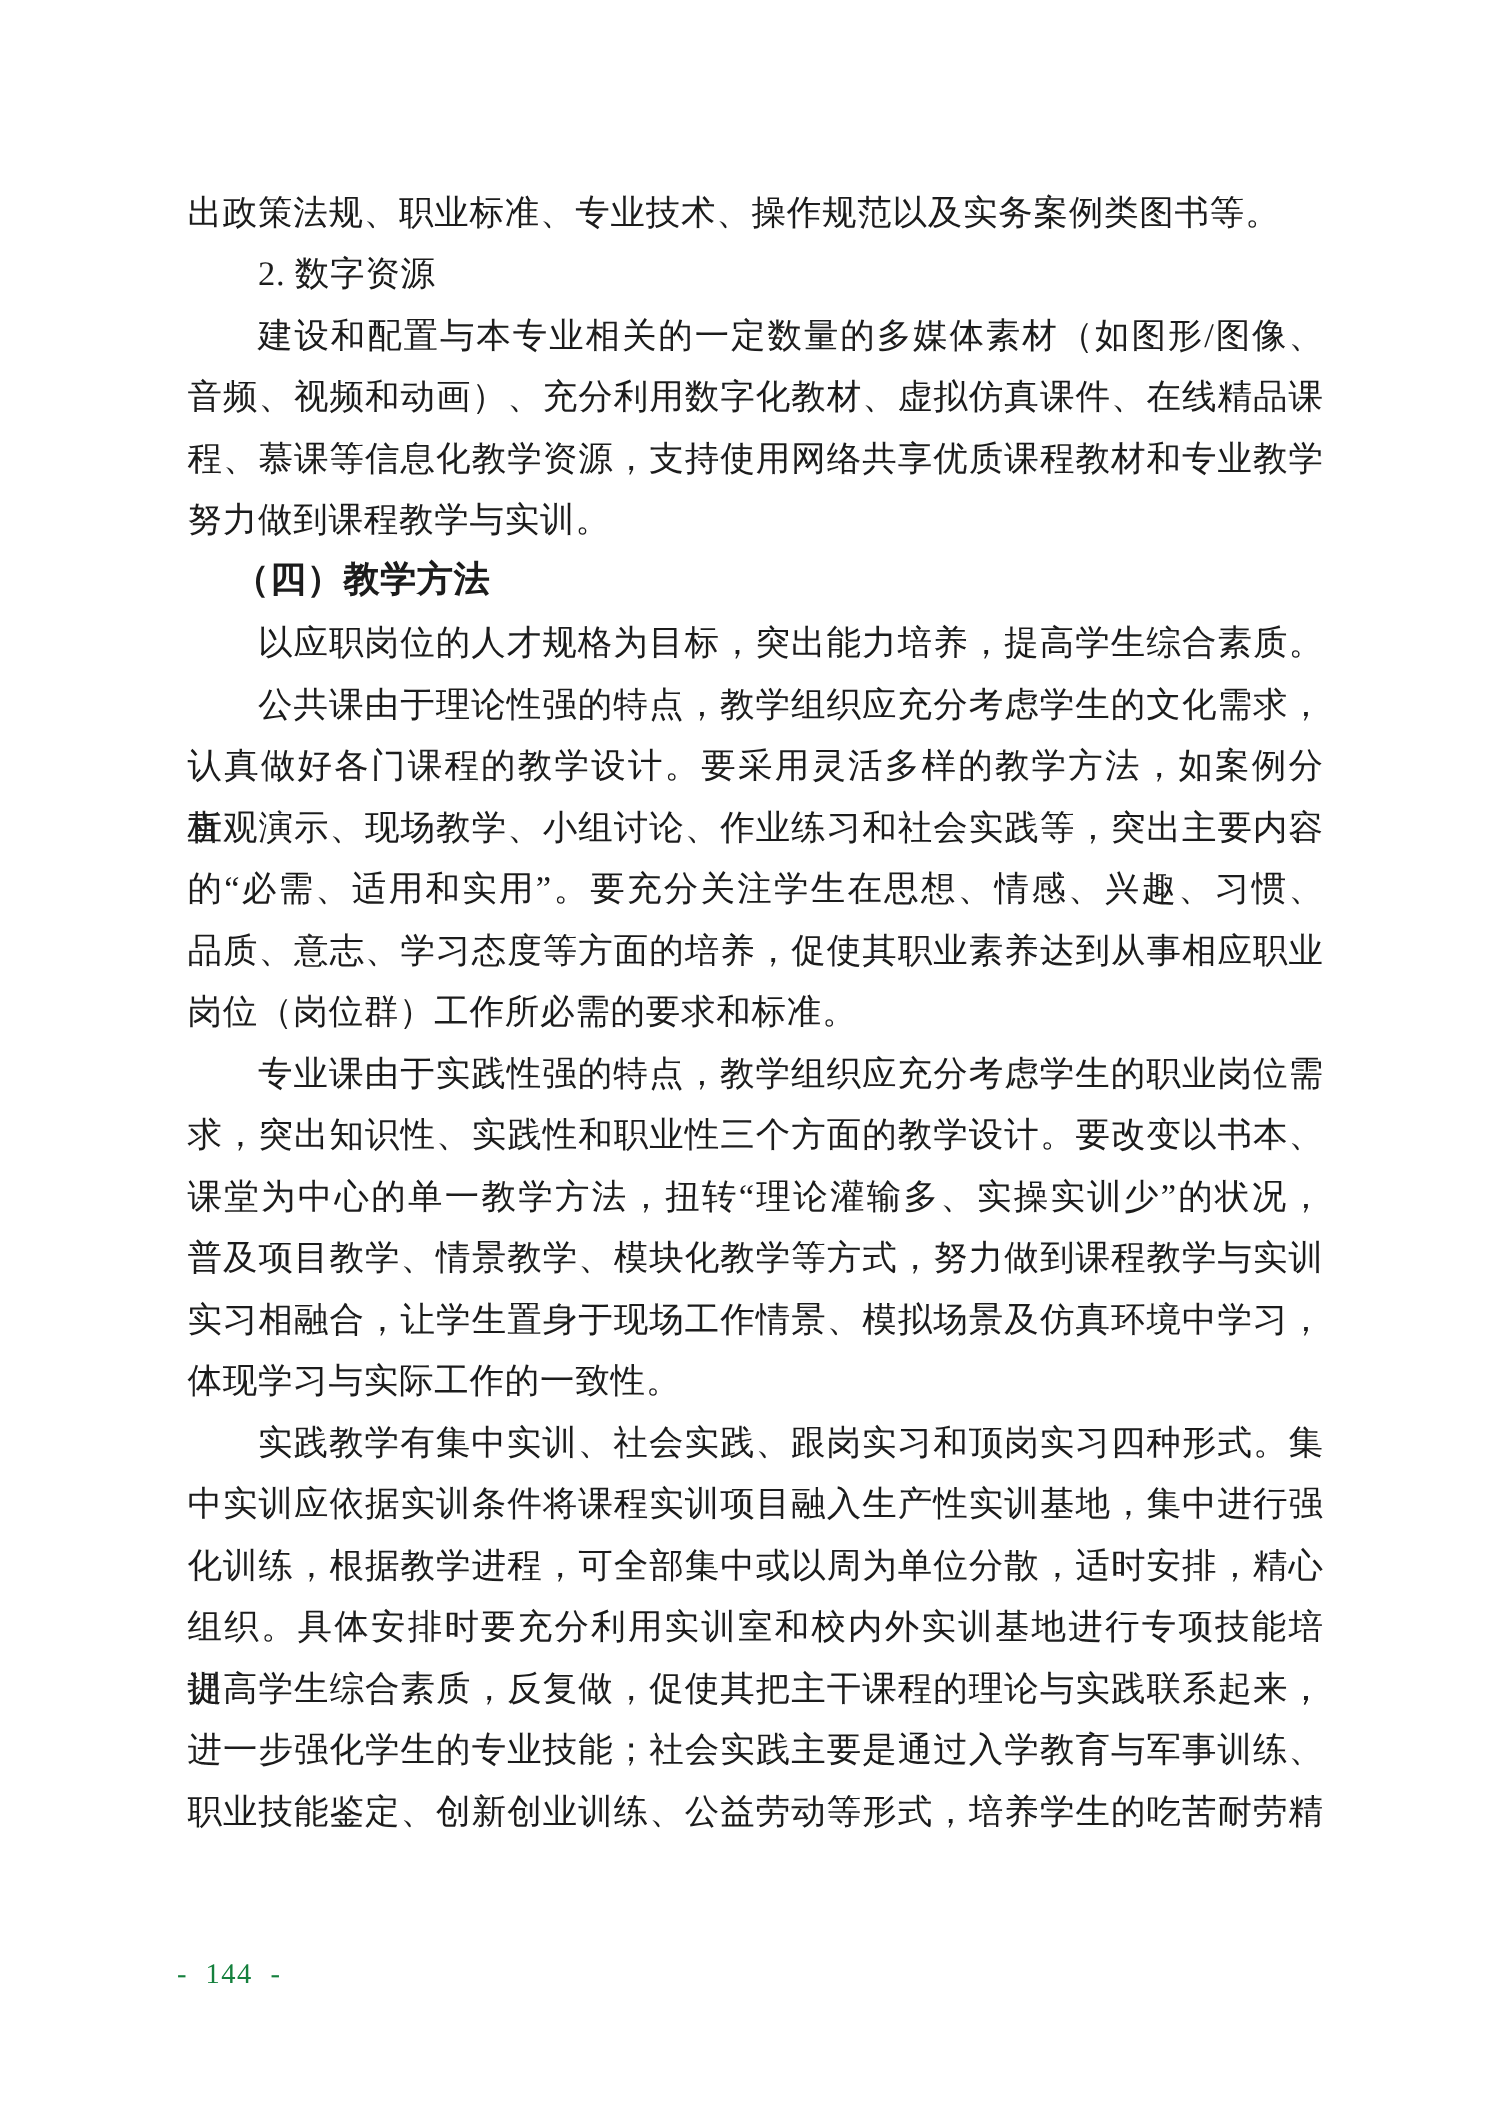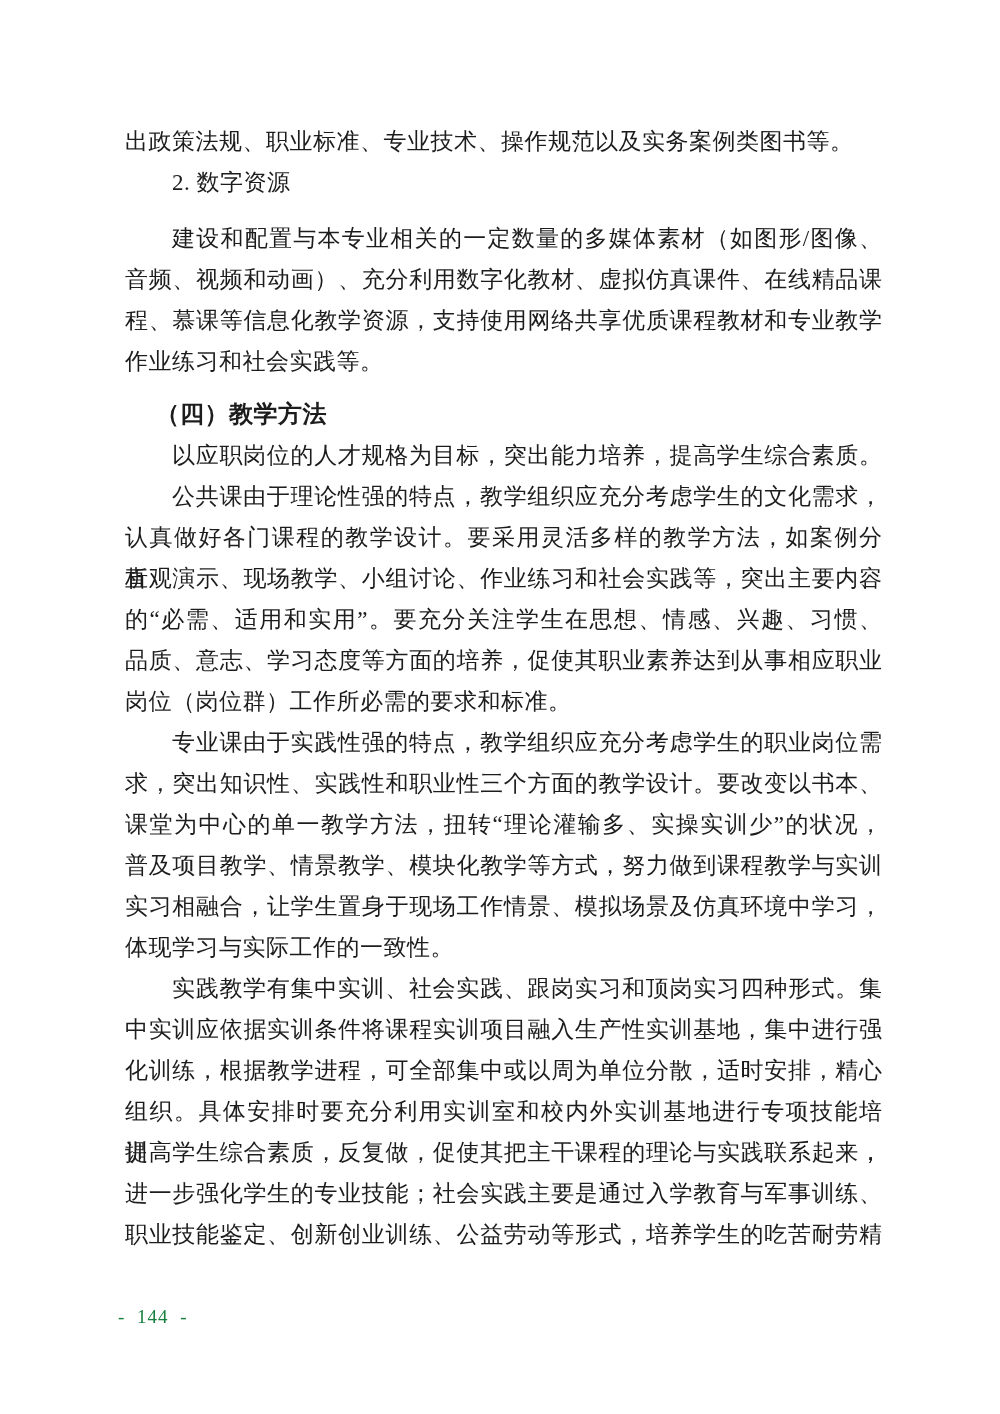--- a/index.html
+++ b/index.html
@@ -52,25 +52,25 @@
     font-family: "Liberation Serif", "DejaVu Serif", serif;
   }
 </style>
 </head>
 <body>
 
 <div class="page">
   <div class="doc-body">
       <div class="line">出政策法规、职业标准、专业技术、操作规范以及实务案例类图书等。</div>
       <div class="line" style="padding-left: 47px;">2. 数字资源</div>
-      <div class="line fill" style="padding-left: 47px; margin-top: 15px;">建设和配置与本专业相关的一定数量的多媒体素材（如图形/图像、</div>
+      <div class="line fill" style="padding-left: 47px;">建设和配置与本专业相关的一定数量的多媒体素材（如图形/图像、</div>
       <div class="line fill">音频、视频和动画）、充分利用数字化教材、虚拟仿真课件、在线精品课</div>
       <div class="line fill">程、慕课等信息化教学资源，支持使用网络共享优质课程教材和专业教学</div>
-      <div class="line">作业练习和社会实践等。</div>
-      <div class="line heading" style="padding-left: 30.55px; margin-top: 12px;">（四）教学方法</div>
+      <div class="line">努力做到课程教学与实训。</div>
+      <div class="line heading" style="padding-left: 30.55px;">（四）教学方法</div>
       <div class="line fill" style="padding-left: 47px;">以应职岗位的人才规格为目标，突出能力培养，提高学生综合素质。</div>
       <div class="line fill" style="padding-left: 47px;">公共课由于理论性强的特点，教学组织应充分考虑学生的文化需求，</div>
       <div class="line fill">认真做好各门课程的教学设计。要采用灵活多样的教学方法，如案例分析、</div>
       <div class="line fill">直观演示、现场教学、小组讨论、作业练习和社会实践等，突出主要内容</div>
       <div class="line fill">的“必需、适用和实用”。要充分关注学生在思想、情感、兴趣、习惯、</div>
       <div class="line fill">品质、意志、学习态度等方面的培养，促使其职业素养达到从事相应职业</div>
       <div class="line">岗位（岗位群）工作所必需的要求和标准。</div>
       <div class="line fill" style="padding-left: 47px;">专业课由于实践性强的特点，教学组织应充分考虑学生的职业岗位需</div>
       <div class="line fill">求，突出知识性、实践性和职业性三个方面的教学设计。要改变以书本、</div>
       <div class="line fill">课堂为中心的单一教学方法，扭转“理论灌输多、实操实训少”的状况，</div>

